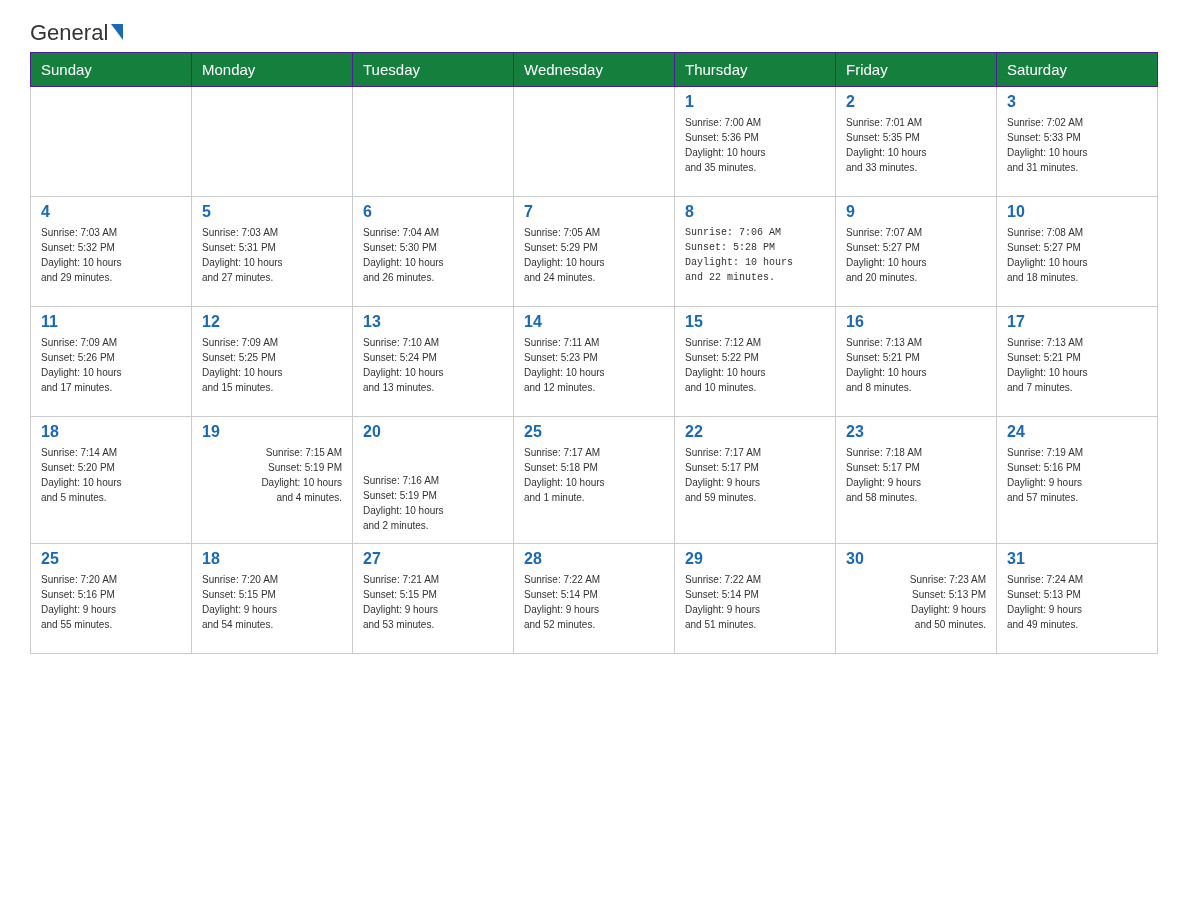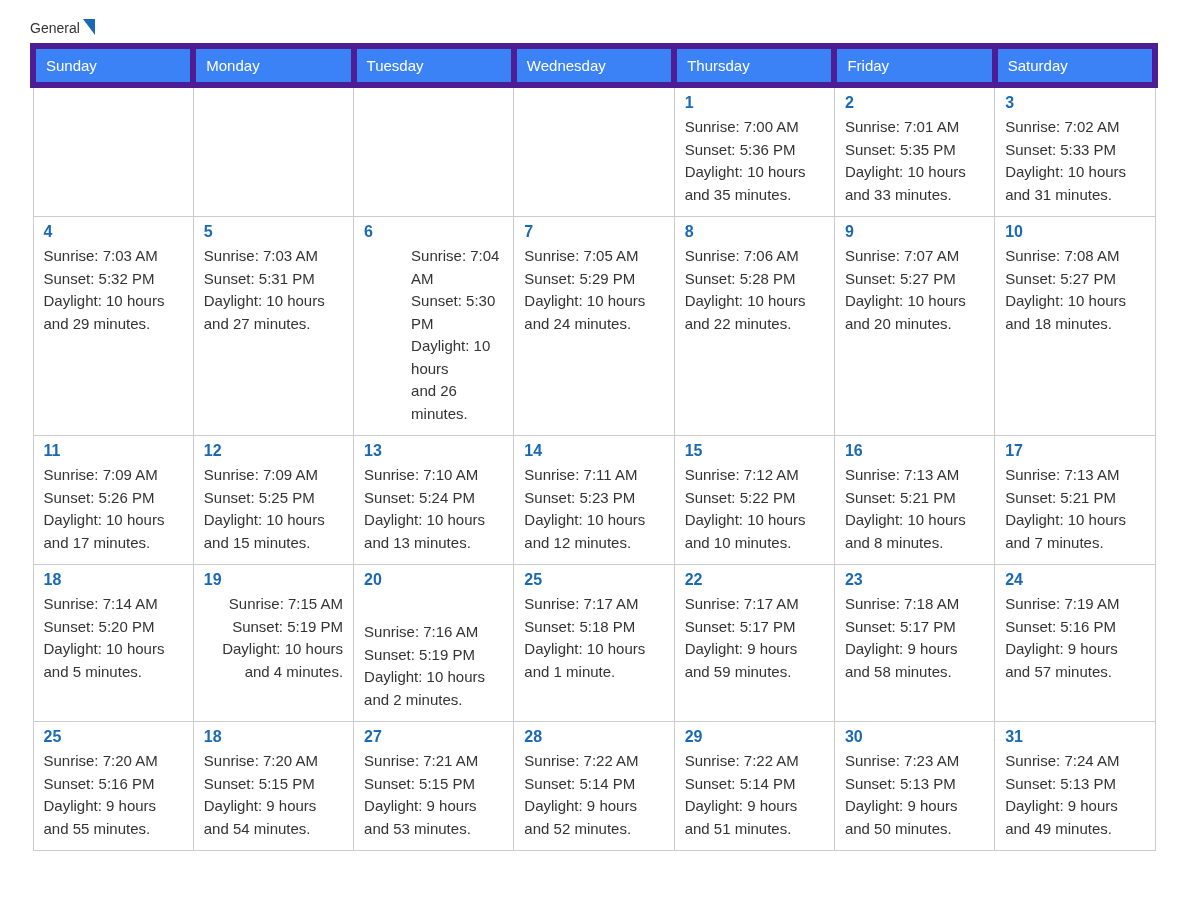--- a/index.html
+++ b/index.html
@@ -31,58 +31,58 @@
       color: #555;
       margin-top: 4px;
     }
     .calendar-table {
       width: 100%;
       border-collapse: collapse;
       margin-top: 8px;
       table-layout: fixed;
     }
     .calendar-table th {
-      background-color: #3b82f6;
+      background-color: #15803d;
       color: #fff;
       text-align: left;
       padding: 8px 10px;
       font-size: 15px;
       font-weight: normal;
-      border: 6px solid #4c1d95;
+      border: 1px solid #4c1d95;
     }
     .calendar-table td {
       vertical-align: top;
       padding: 6px 10px 10px 10px;
       border: 1px solid #ccc;
       font-size: 13px;
       height: 110px;
       background: #fff;
     }
     .day-number {
       font-size: 16px;
       color: #1a69b5;
       font-weight: bold;
       display: block;
       margin-bottom: 4px;
     }
     .day-info {
       color: #333;
-      font-size: 15px;
+      font-size: 10px;
       line-height: 1.5;
     }
     .empty-cell {
       background: #f9f9f9;
     }
     .logo-wrapper {
       display: flex;
       flex-direction: column;
       align-items: flex-start;
     }
     .logo-line1 {
-      font-size: 14px;
+      font-size: 22px;
       color: #333;
       font-weight: normal;
     }
     .logo-line2 {
       font-size: 22px;
       color: #1a69b5;
       font-weight: bold;
       margin-top: -4px;
     }
     .logo-triangle {
@@ -166,35 +166,35 @@
         </td>
         <td>
           <span class="day-number">5</span>
           <div class="day-info" style="white-space: pre-line;">Sunrise: 7:03 AM
 Sunset: 5:31 PM
 Daylight: 10 hours
 and 27 minutes.</div>
         </td>
         <td>
           <span class="day-number">6</span>
-          <div class="day-info" style="white-space: pre-line; margin-left: 47px;">Sunrise: 7:04 AM
+          <div class="day-info" style="white-space: pre-line;">Sunrise: 7:04 AM
 Sunset: 5:30 PM
 Daylight: 10 hours
 and 26 minutes.</div>
         </td>
         <td>
           <span class="day-number">7</span>
           <div class="day-info" style="white-space: pre-line;">Sunrise: 7:05 AM
 Sunset: 5:29 PM
 Daylight: 10 hours
 and 24 minutes.</div>
         </td>
         <td>
           <span class="day-number">8</span>
-          <div class="day-info" style="white-space: pre-line;">Sunrise: 7:06 AM
+          <div class="day-info" style="white-space: pre-line; font-family: Liberation Mono, monospace;">Sunrise: 7:06 AM
 Sunset: 5:28 PM
 Daylight: 10 hours
 and 22 minutes.</div>
         </td>
         <td>
           <span class="day-number">9</span>
           <div class="day-info" style="white-space: pre-line;">Sunrise: 7:07 AM
 Sunset: 5:27 PM
 Daylight: 10 hours
 and 20 minutes.</div>
@@ -340,21 +340,21 @@
         </td>
         <td>
           <span class="day-number">29</span>
           <div class="day-info" style="white-space: pre-line;">Sunrise: 7:22 AM
 Sunset: 5:14 PM
 Daylight: 9 hours
 and 51 minutes.</div>
         </td>
         <td>
           <span class="day-number">30</span>
-          <div class="day-info" style="white-space: pre-line;">Sunrise: 7:23 AM
+          <div class="day-info" style="white-space: pre-line; text-align: right;">Sunrise: 7:23 AM
 Sunset: 5:13 PM
 Daylight: 9 hours
 and 50 minutes.</div>
         </td>
         <td>
           <span class="day-number">31</span>
           <div class="day-info" style="white-space: pre-line;">Sunrise: 7:24 AM
 Sunset: 5:13 PM
 Daylight: 9 hours
 and 49 minutes.</div>

